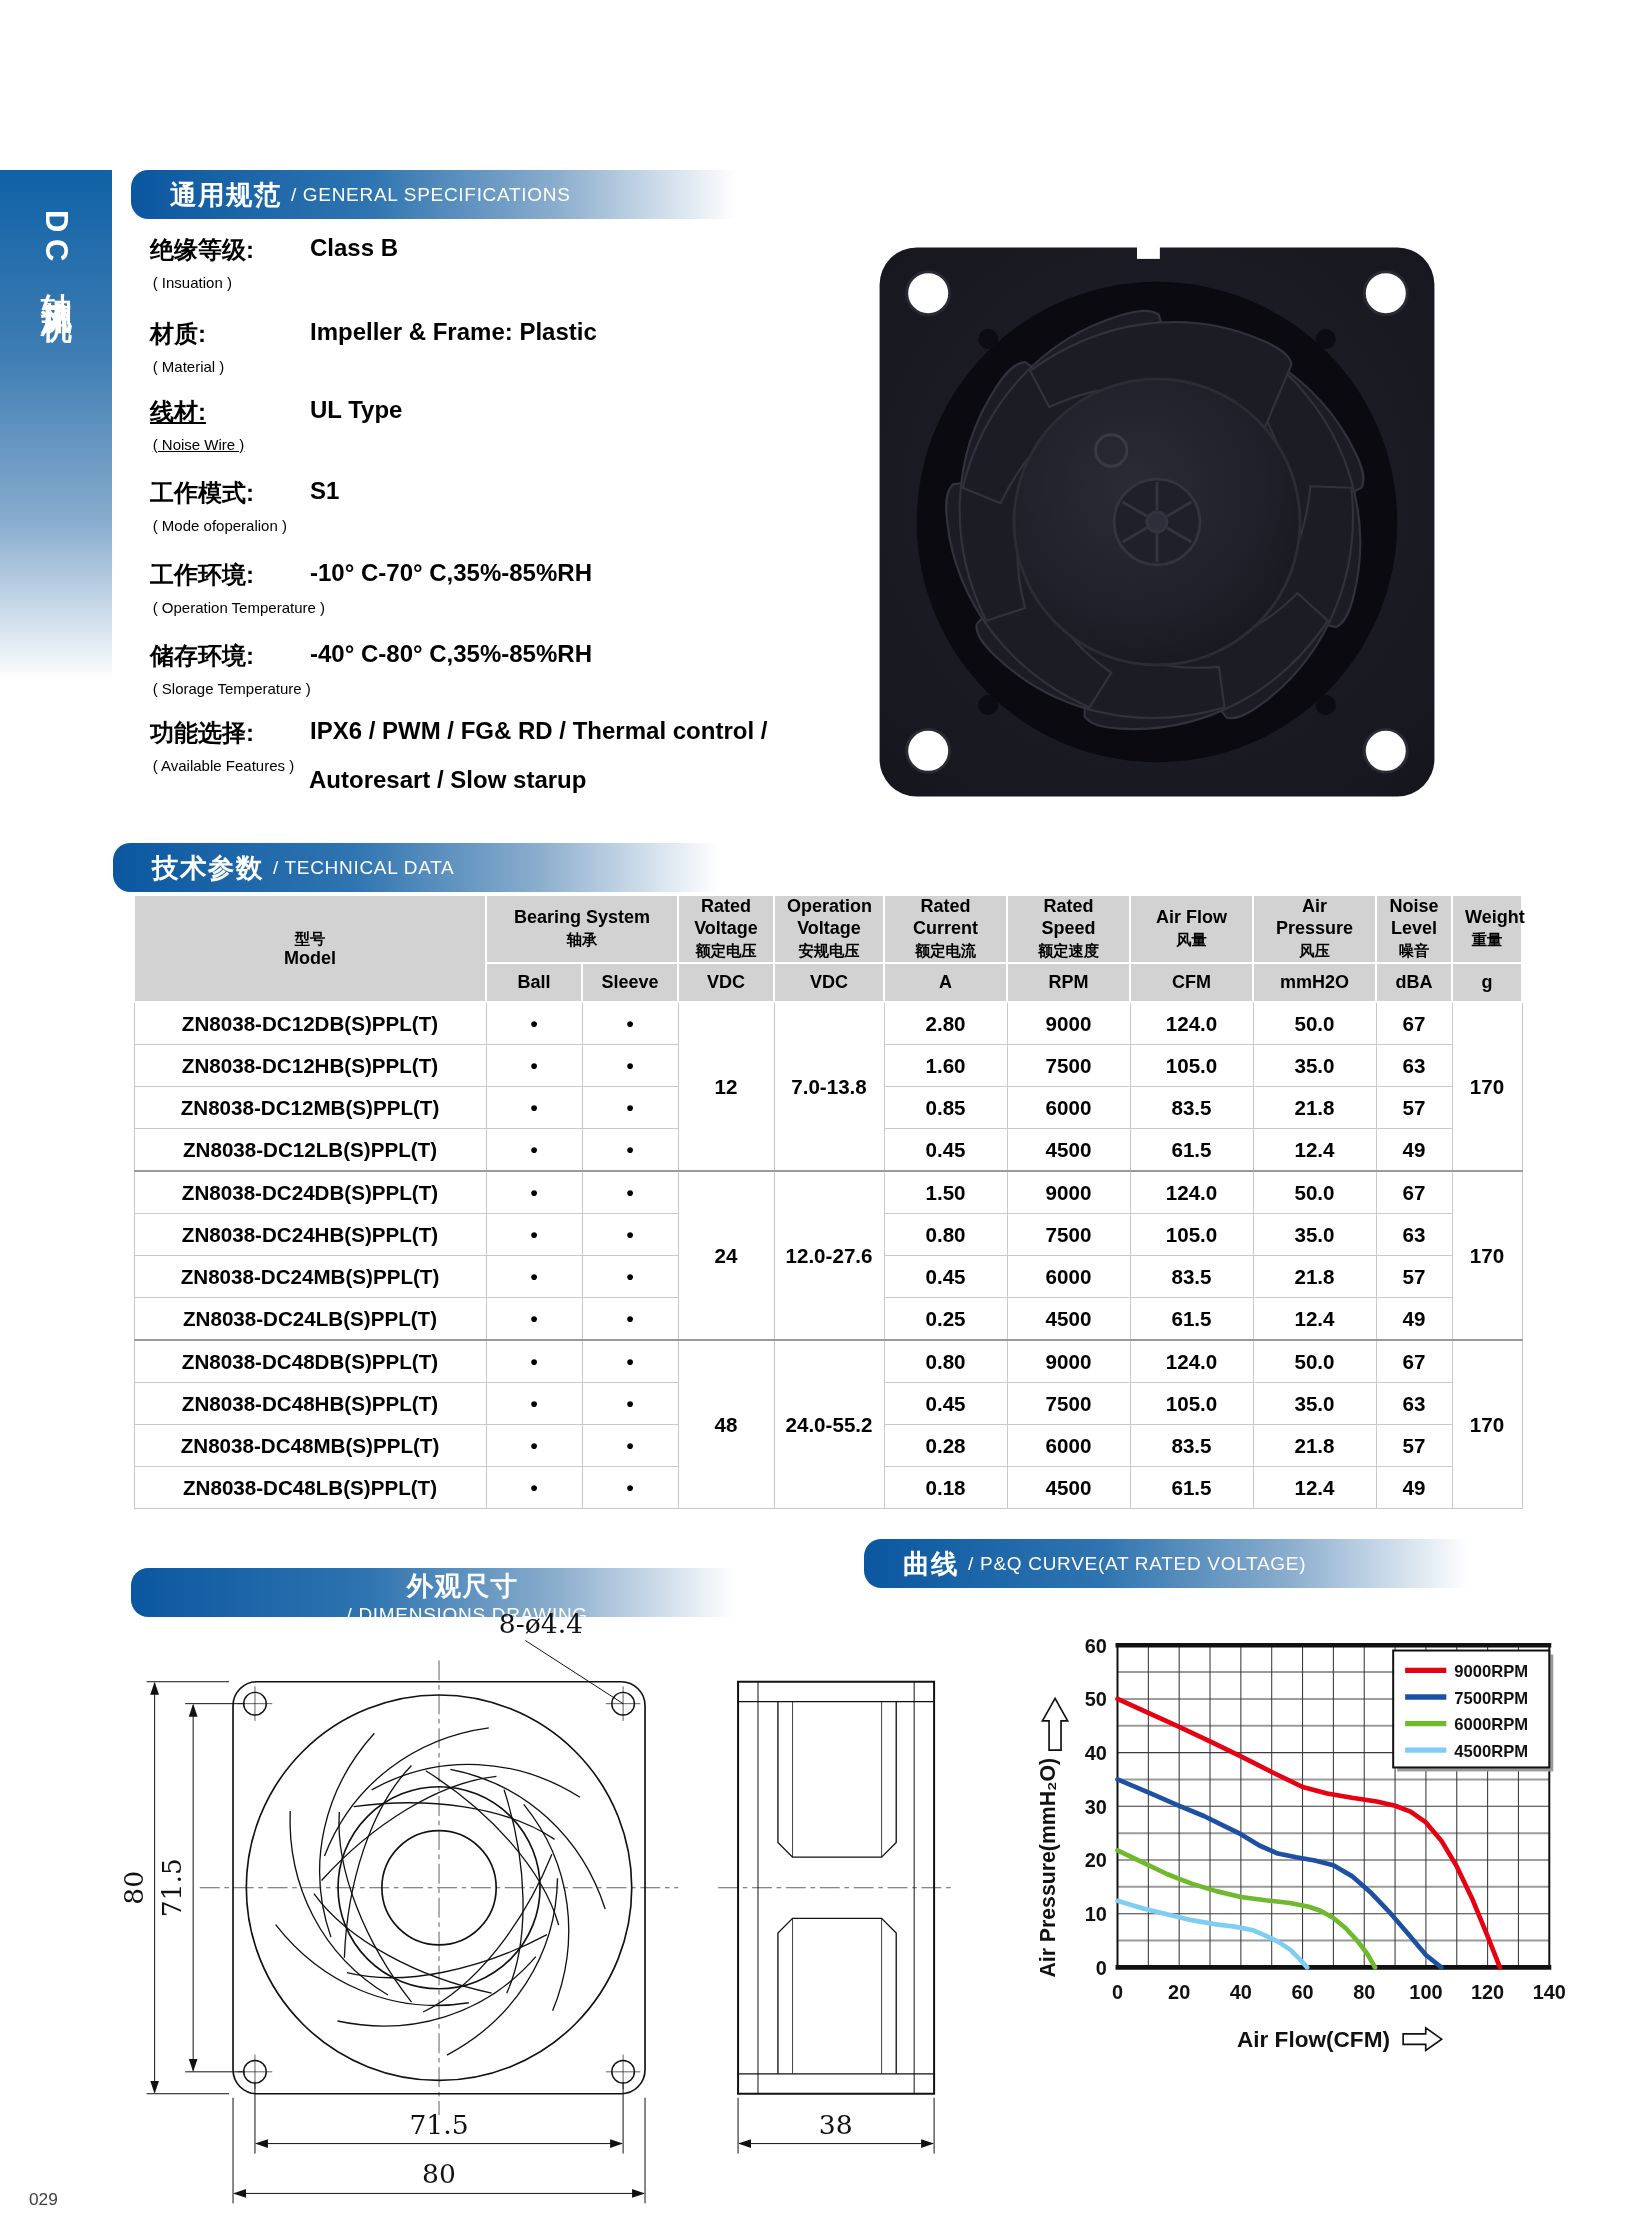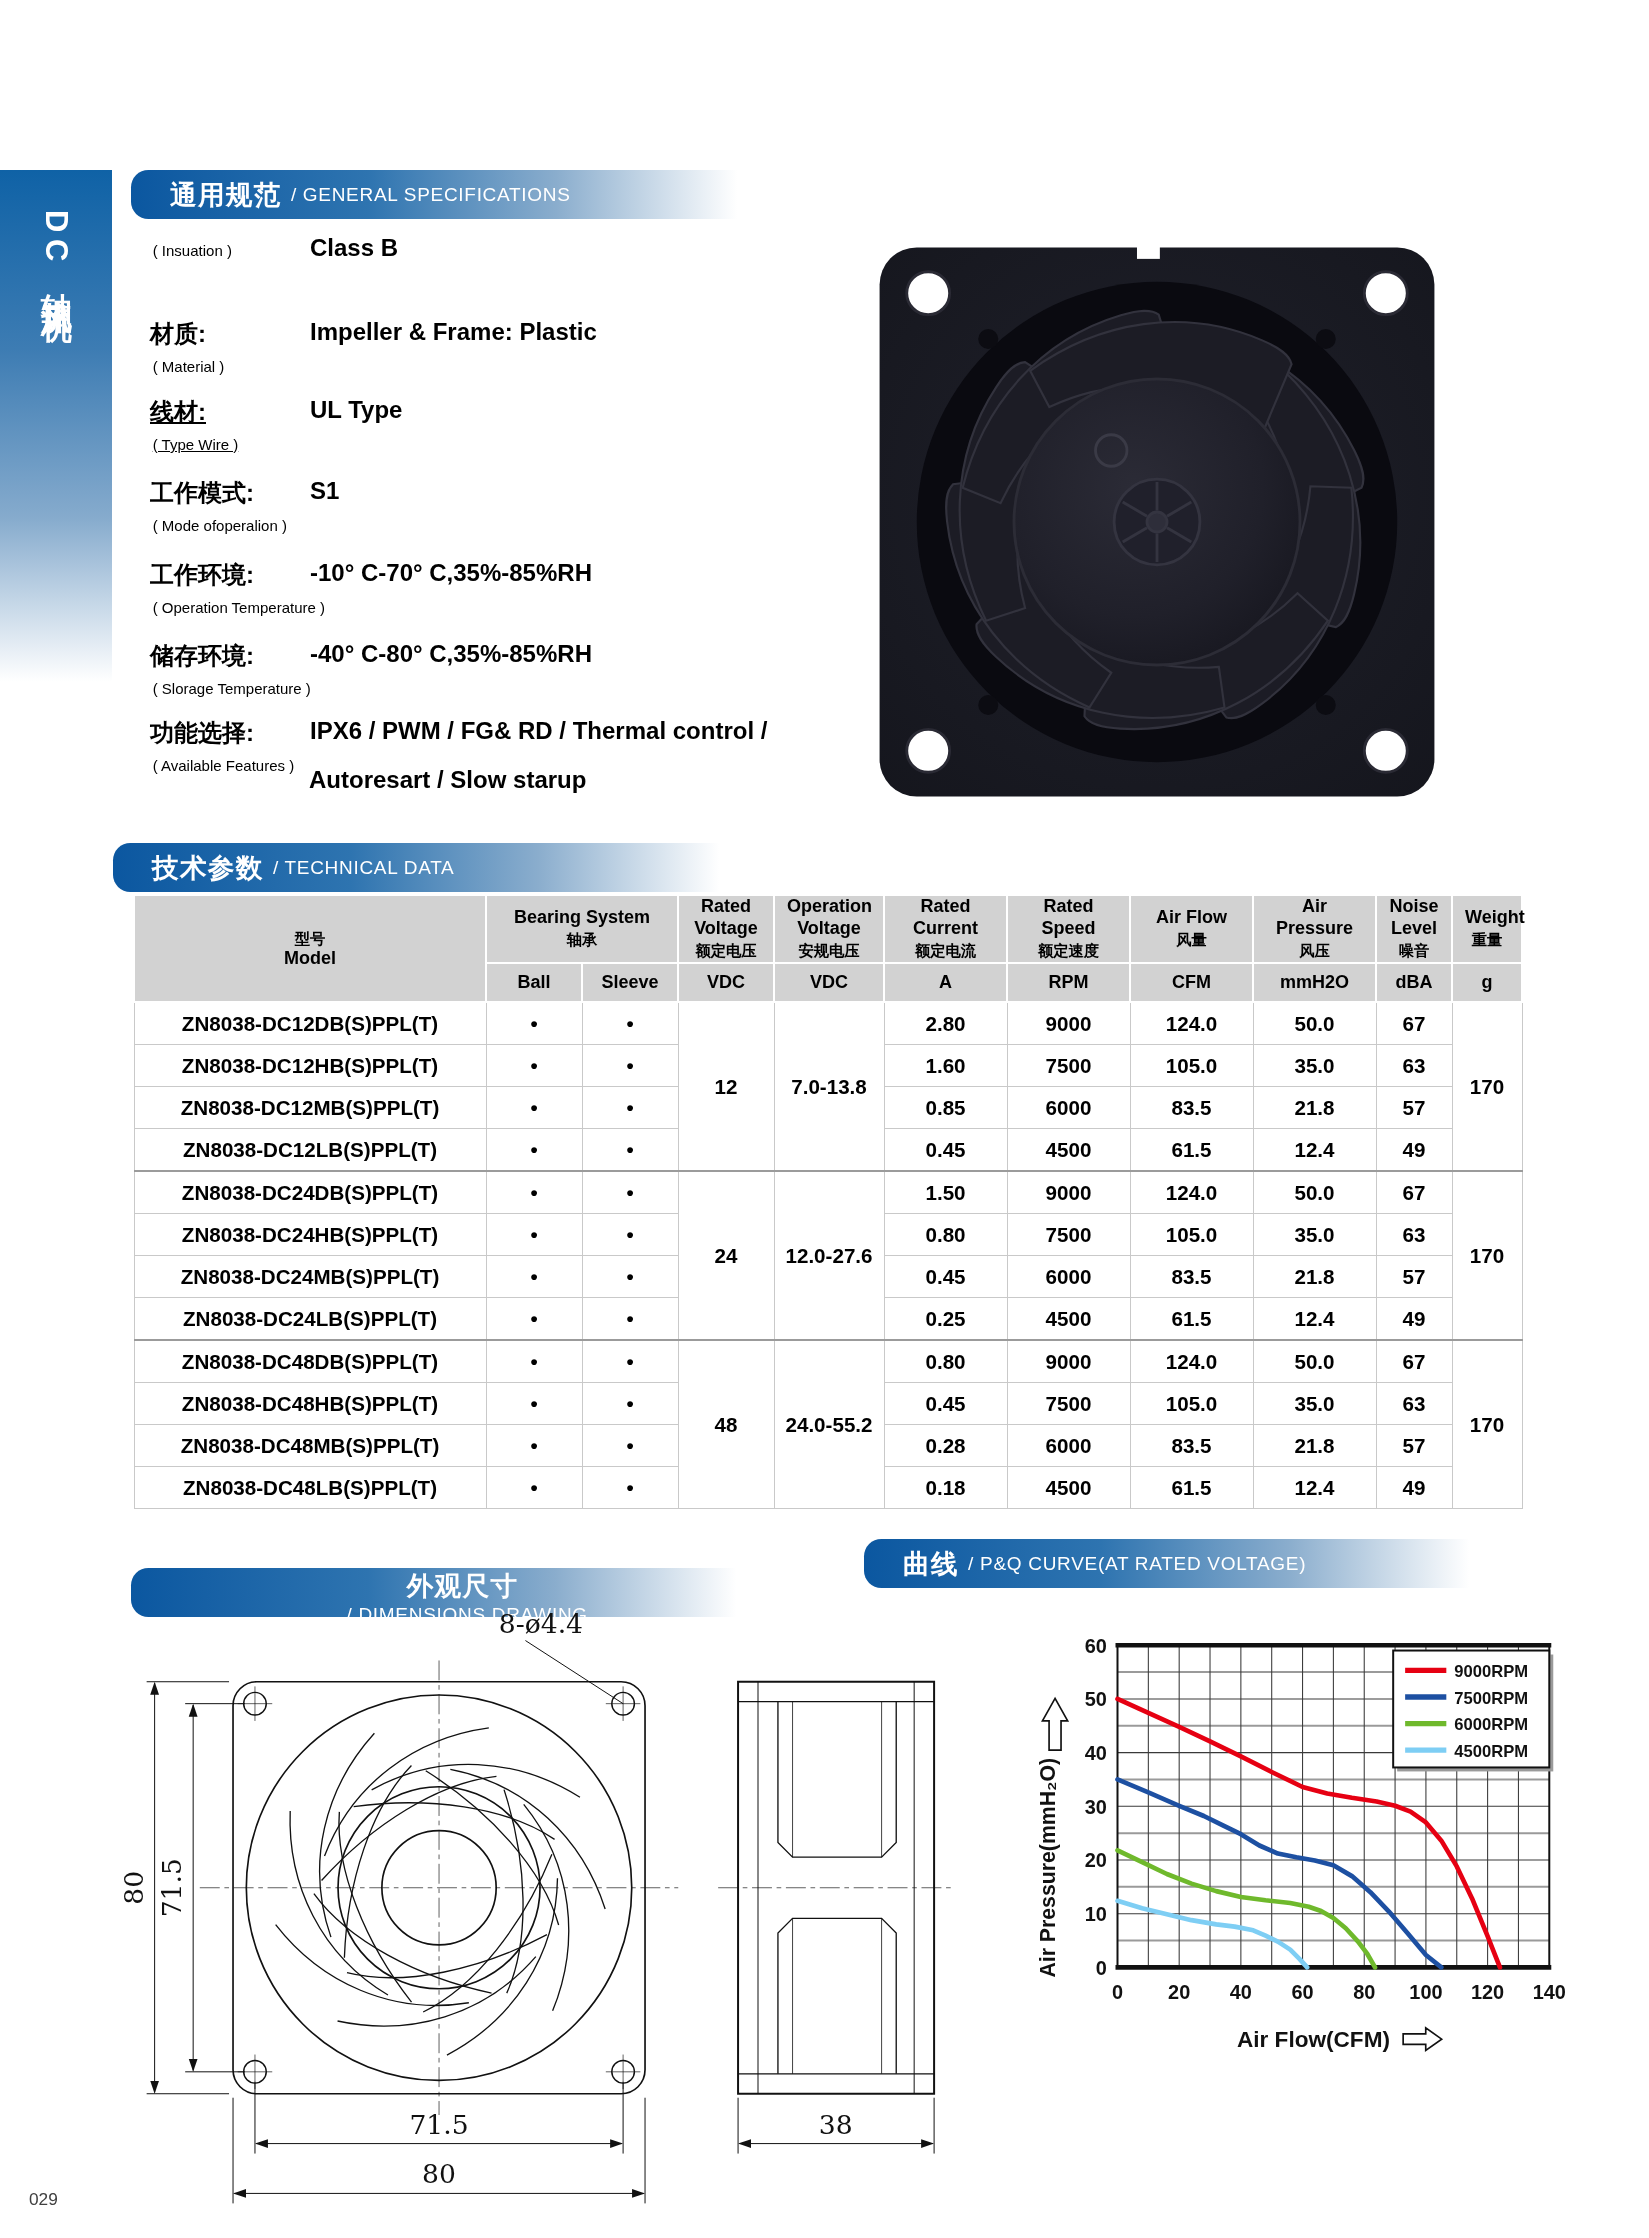--- a/index.html
+++ b/index.html
@@ -56,31 +56,32 @@
   <div class="sidebar">
     <span class="sidebar-text">DC轴流风机</span>
   </div>
 
   <div class="pill" style="left:131px;top:170px;width:625px;">
     <span class="pill-zh">通用规范</span>
     <span class="pill-en">/ GENERAL SPECIFICATIONS</span>
   </div>
 
   <div class="spec-row" style="top:234px;">
+    <div class="spec-label-zh">绝缘等级:</div>
     <div class="spec-label-en">( Insuation )</div>
     <div class="spec-value">Class B</div>
   </div>
   <div class="spec-row" style="top:318px;">
     <div class="spec-label-zh">材质:</div>
     <div class="spec-label-en">( Material )</div>
     <div class="spec-value">Impeller &amp;  Frame: Plastic</div>
   </div>
   <div class="spec-row" style="top:396px;text-decoration:underline;">
     <div class="spec-label-zh">线材:</div>
-    <div class="spec-label-en">( Type Wire )</div>
+    <div class="spec-label-en">( Noise Wire )</div>
     <div class="spec-value">UL Type</div>
   </div>
   <div class="spec-row" style="top:477px;">
     <div class="spec-label-zh">工作模式:</div>
     <div class="spec-label-en">( Mode ofoperalion )</div>
     <div class="spec-value">S1</div>
   </div>
   <div class="spec-row" style="top:559px;">
     <div class="spec-label-zh">工作环境:</div>
     <div class="spec-label-en">( Operation Temperature )</div>

